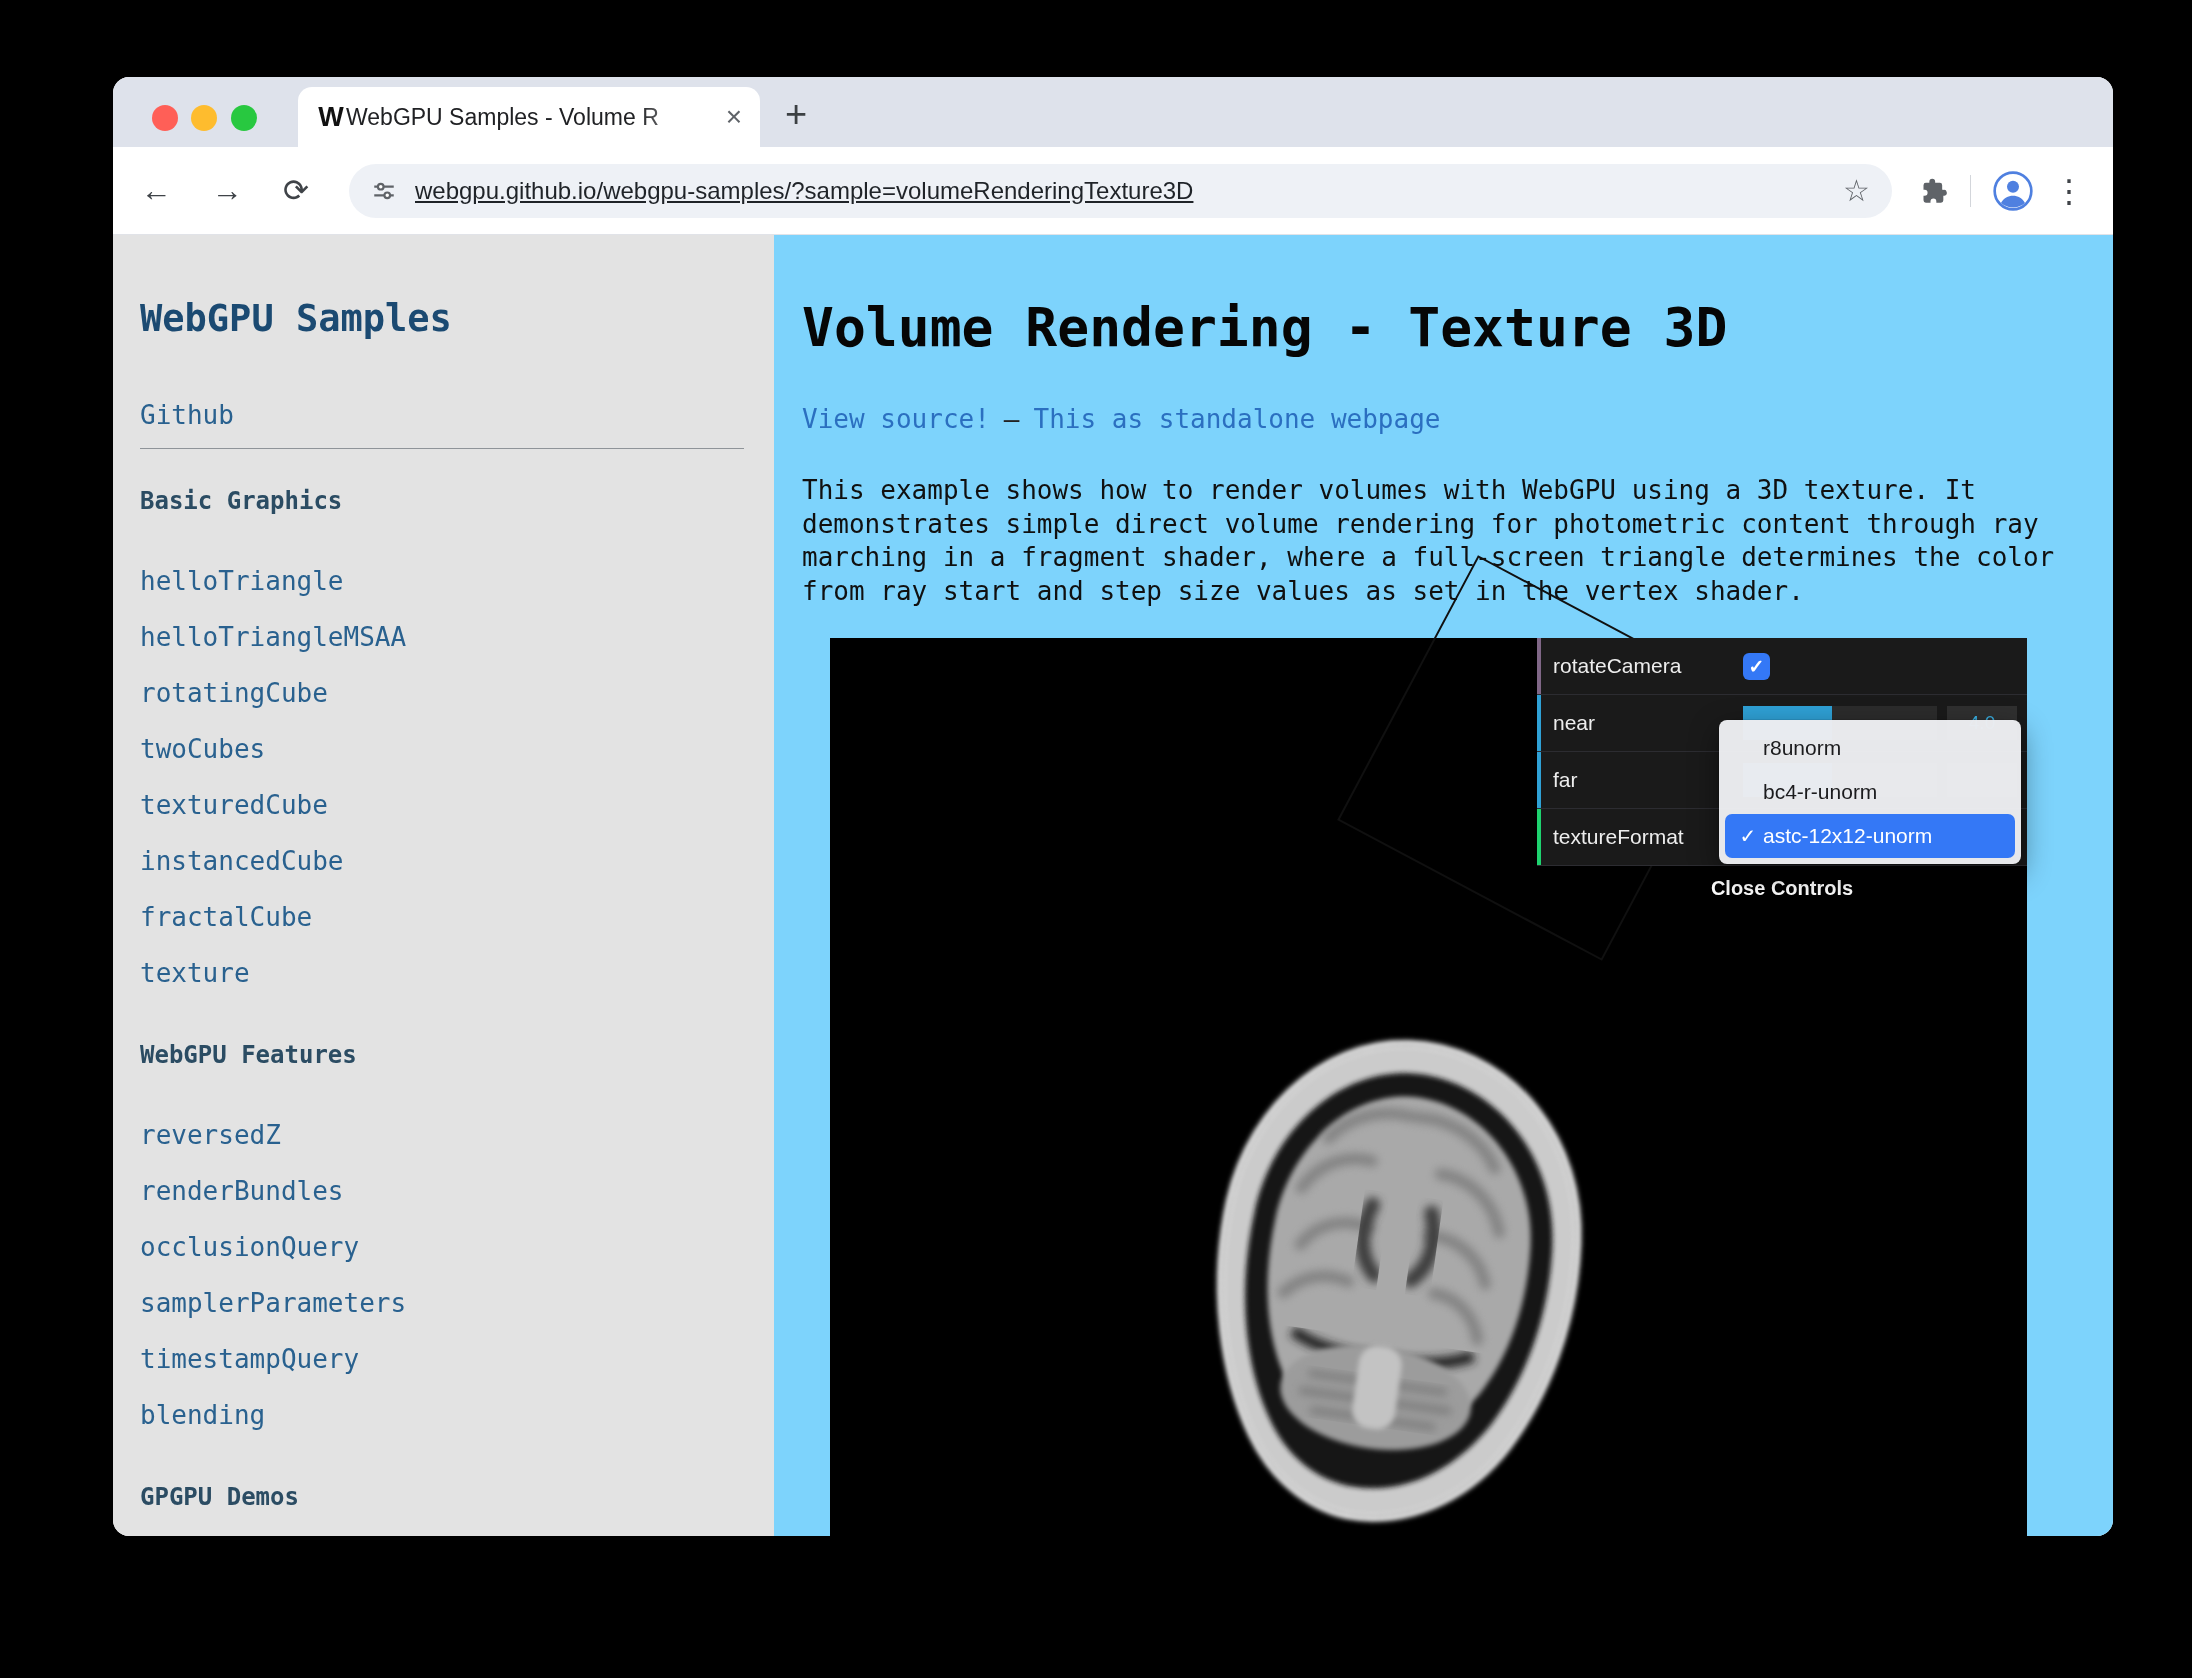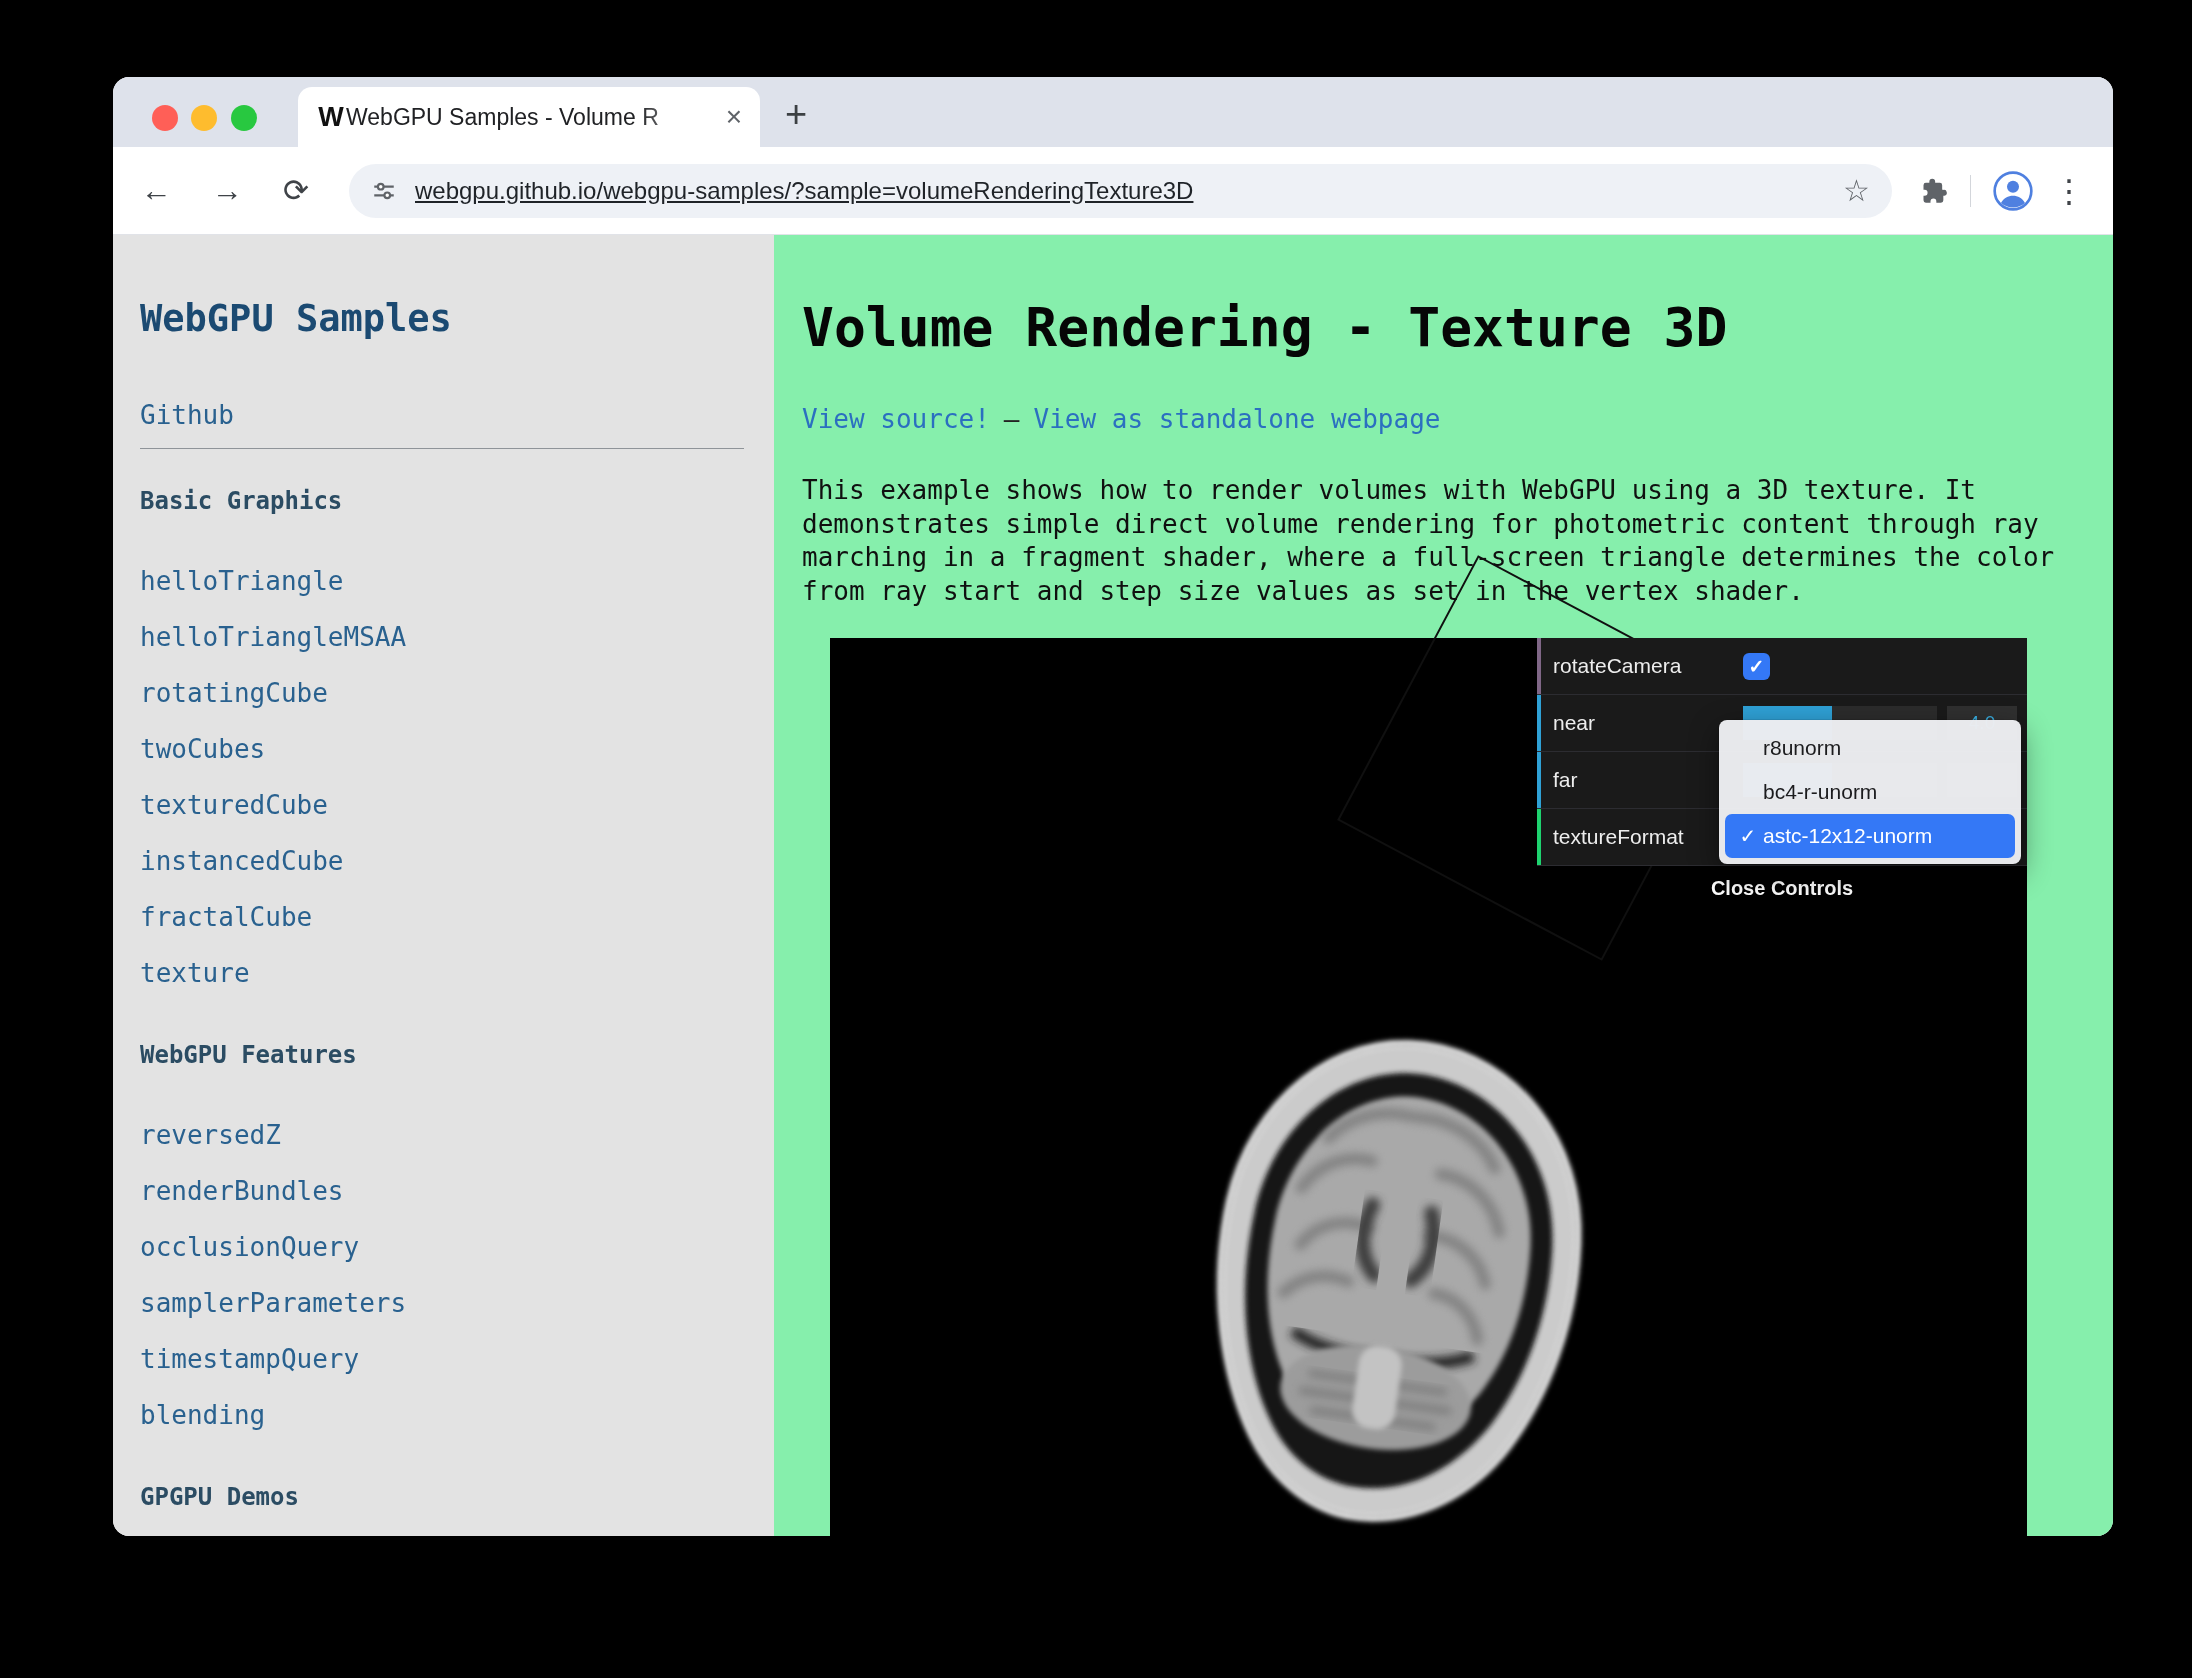--- a/index.html
+++ b/index.html
@@ -44,21 +44,21 @@
   .content { display:flex; height:1301px; font-family:"DejaVu Sans Mono","Liberation Mono",monospace; }
   .sidebar { width:661px; background:#e3e3e3; padding:62px 30px 0 27px; overflow:hidden; }
   .side-title { font-size:37px; font-weight:bold; color:#1b4a72; }
   .side-link { display:inline-block; color:#29618f; text-decoration:none; font-size:26px; cursor:pointer; }
   .github { margin-top:60px; }
   .side-hr { border:none; border-top:1px solid #8f9499; margin-top:18px; }
   .side-heading { margin-top:38px; font-size:24px; font-weight:bold; color:#2b4c63; }
   .side-list { list-style:none; margin-top:40px; }
   .side-list li { line-height:52px; }
 
-  .main { flex:1; background:#86efac; padding:52px 0 0 28px; overflow:hidden; }
+  .main { flex:1; background:#7dd3fc; padding:52px 0 0 28px; overflow:hidden; }
   .page-title { font-size:53px; font-weight:bold; color:#060606; margin-top:10px; }
   .links-row { margin-top:46px; font-size:26px; color:#222; }
   .links-row a { color:#2b6fc0; text-decoration:none; cursor:pointer; }
   .links-row .dash { margin:0 14px; }
   .desc { margin-top:40px; font-size:26px; line-height:33.5px; width:1255px; color:#101010; }
 
   
   .canvas { position:relative; margin:30px 0 0 28px; width:1197px; height:930px; background:#000; }
   .cube-hint { position:absolute; left:560px; top:-30px; width:300px; height:300px;
     border:2px solid #101010; transform:rotate(28deg); }
@@ -170,21 +170,21 @@
           <li><a class="side-link">blending</a></li>
         </ul>
 
         <div class="side-heading">GPGPU Demos</div>
         
       </aside>
 
       <main class="main">
         <h1 class="page-title">Volume Rendering - Texture 3D</h1>
         <div class="links-row">
-          <a>View source!</a><span class="dash">—</span><a>View as standalone webpage</a>
+          <a>View source!</a><span class="dash">—</span><a>This as standalone webpage</a>
         </div>
         <p class="desc">This example shows how to render volumes with WebGPU using a 3D texture. It demonstrates simple direct volume rendering for photometric content through ray marching in a fragment shader, where a full-screen triangle determines the color from ray start and step size values as set in the vertex shader.</p>
 
         <div class="canvas">
           <div class="cube-hint"></div>
 
           <svg class="brain" width="500" height="530" viewBox="0 0 300 320">
             <defs>
               <filter id="soft" x="-20%" y="-20%" width="140%" height="140%">
                   <feGaussianBlur stdDeviation="1.7"></feGaussianBlur>

